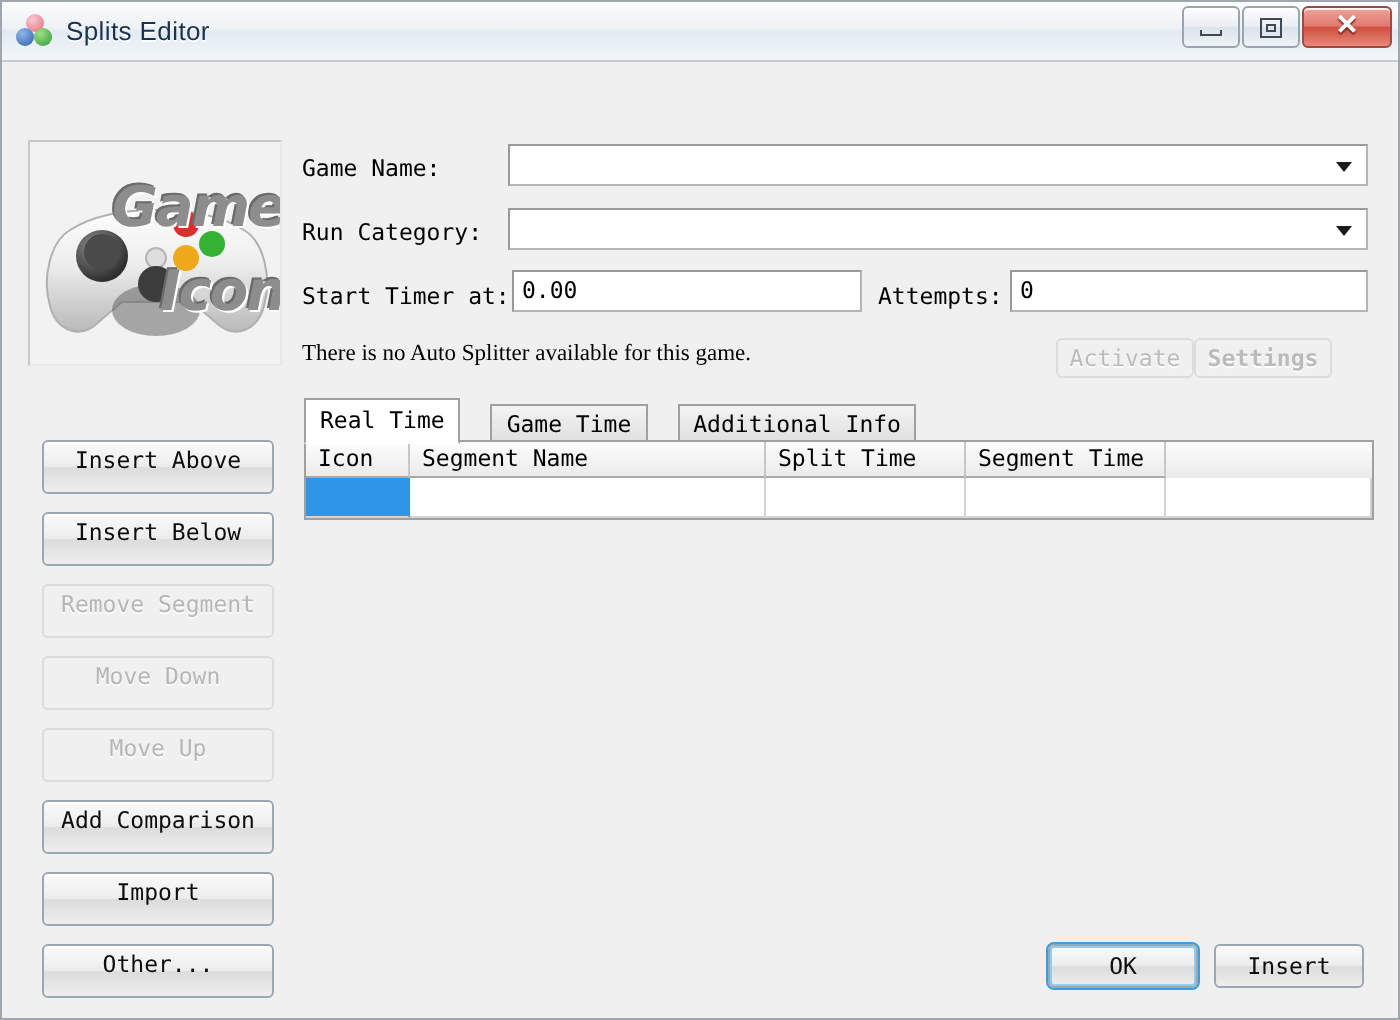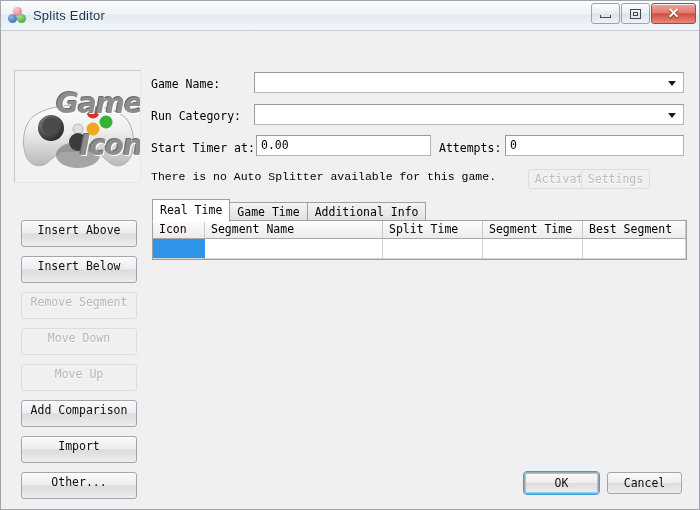--- a/index.html
+++ b/index.html
@@ -126,36 +126,36 @@
   .txtbox {
     position: absolute; height: 21px;
     background: #ffffff;
     border: 1px solid #b5b5b5;
     border-top-color: #9a9a9a; border-left-color: #9a9a9a;
     font-family: "DejaVu Sans Mono", monospace;
     font-size: 11.5px; color: #000; line-height: 19px; padding-left: 4px;
   }
   .note {
     position: absolute; left: 150px; top: 139px; width: 350px;
-    font-family: Liberation Mono, monospace;
+    font-family: Liberation Serif, serif;
     font-size: 11.5px; color: #000; line-height: 14px;
   }
   .sm-btn {
     position: absolute; height: 20px; width: 69px;
     font-family: "DejaVu Sans Mono", monospace;
     font-size: 11.5px; text-align: center; line-height: 18px;
     border: 1px solid #dcdcdc; border-radius: 3px;
     background: #f0f0f0; color: #bbbbbb;
     text-shadow: 0 1px 0 #fff;
   }
 
   
   .tabstrip {
     position: absolute; left: 151px; top: 168px;
-    display: flex; align-items: flex-end;
+    display: flex; align-items: flex-end; gap: 16px;
   }
   .tab {
     font-family: "DejaVu Sans Mono", monospace;
     font-size: 11.5px; color: #000;
     padding: 3px 7px 3px 7px;
     border: 1px solid #a0a0a0; border-bottom: none;
     background: linear-gradient(to bottom, #f4f4f4, #dedede);
     margin-right: -1px; position: relative; line-height: 13px;
   }
   .tab.active {
@@ -271,42 +271,41 @@
     </div>
 
     <div class="lbl" style="left:150px; top:110px;">Start Timer at:</div>
     <div class="txtbox" style="left:255px; top:104px; width:175px;">0.00</div>
 
     <div class="lbl" style="left:438px; top:110px;">Attempts:</div>
     <div class="txtbox" style="left:504px; top:104px; width:179px;">0</div>
 
     <div class="note">There is no Auto Splitter available for this game.</div>
     <div class="sm-btn" style="left:527px; top:138px;">Activate</div>
-    <div class="sm-btn" style="left:580px; top:138px;">Settings</div>
+    <div class="sm-btn" style="left:596px; top:138px;font-weight:bold;">Settings</div>
 
     <div class="tabstrip">
       <div class="tab active">Real Time</div>
       <div class="tab">Game Time</div>
       <div class="tab">Additional Info</div>
     </div>
 
     <div class="grid">
       <div class="ghead">
         <div class="gh" style="width:52px;">Icon</div>
         <div class="gh" style="width:178px;">Segment Name</div>
         <div class="gh" style="width:100px;">Split Time</div>
         <div class="gh" style="width:100px;">Segment Time</div>
-        <div class="gh" style="width:103px;">Best Segment</div>
       </div>
       <div class="grow">
         <div class="gc sel" style="width:52px;"></div>
         <div class="gc" style="width:178px;"></div>
         <div class="gc" style="width:100px;"></div>
         <div class="gc" style="width:100px;"></div>
         <div class="gc" style="width:103px;"></div>
       </div>
     </div>
 
     <div class="okbtn" style="left:523px; top:441px;">OK</div>
-    <div class="cancelbtn" style="left:606px; top:441px;">Cancel</div>
+    <div class="cancelbtn" style="left:606px; top:441px;">Insert</div>
 
   </div>
 </div>
 
 </body></html>

